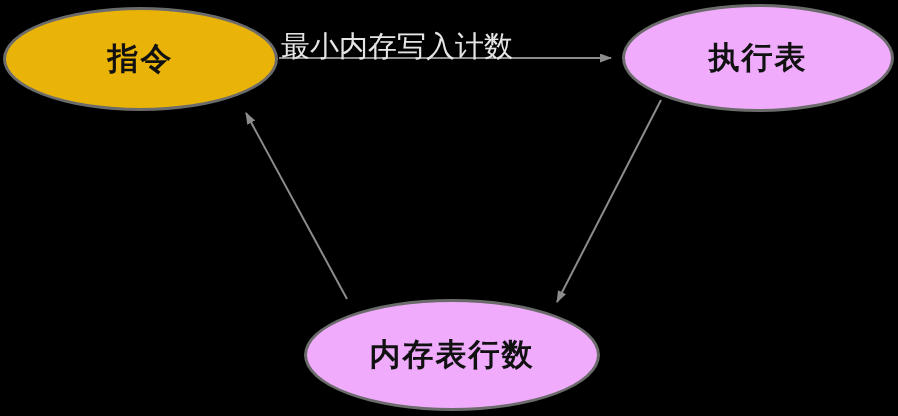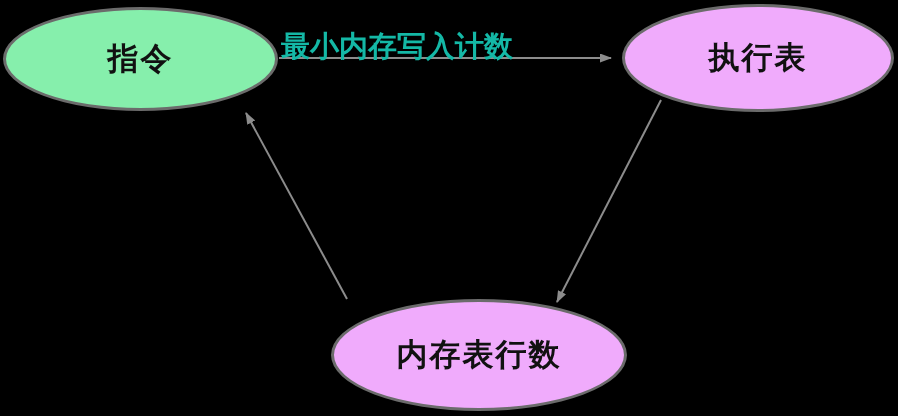--- a/index.html
+++ b/index.html
@@ -24,36 +24,36 @@
   }
   .node {
     position: absolute;
     border-radius: 50%;
     border: 3px solid #6b6b6b;
     display: flex;
     align-items: center;
     justify-content: center;
     box-sizing: border-box;
   }
-  .node-green { background: #86efac; }
+  .node-green { background: #eab308; }
   .node-blue  { background: #f0abfc; }
   .node-label {
     color: #111111;
     font-size: 31px;
     font-weight: bold;
     letter-spacing: 2px;
     white-space: nowrap;
   }
   .node-instruction   { left: 3px;   top: 7px;   width: 275px; height: 104px; }
   .node-execution     { left: 622px; top: 4px;   width: 272px; height: 108px; }
-  .node-memory-rows   { left: 331px; top: 299px; width: 296px; height: 112px; }
+  .node-memory-rows   { left: 304px; top: 299px; width: 296px; height: 112px; }
   .edge-label {
     position: absolute;
-    color: #14b8a6;
-    font-weight: bold;
+    color: #e5e5e5;
+    font-weight: normal;
     white-space: nowrap;
     line-height: 1.15;
   }
   .edge-label-write-count {
     left: 281px;
     top: 30px;
     font-size: 29px;
   }
   .edge-label-correctness {
     left: 143px;

